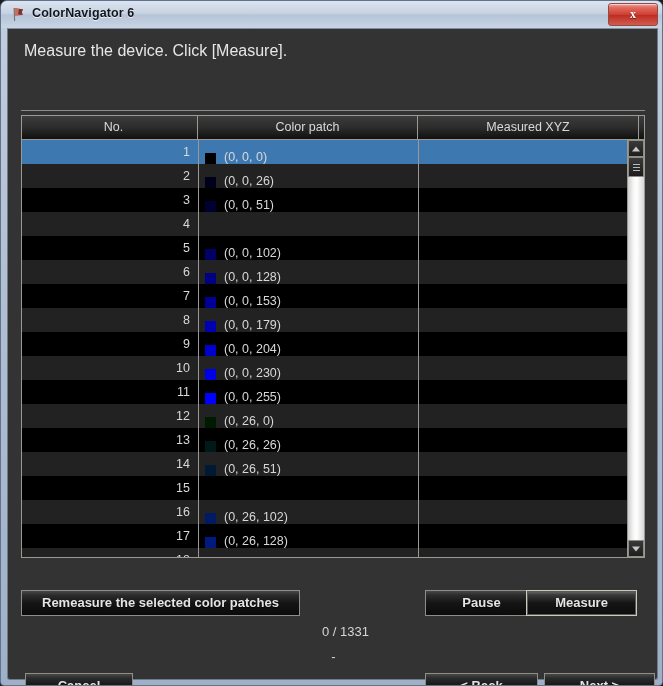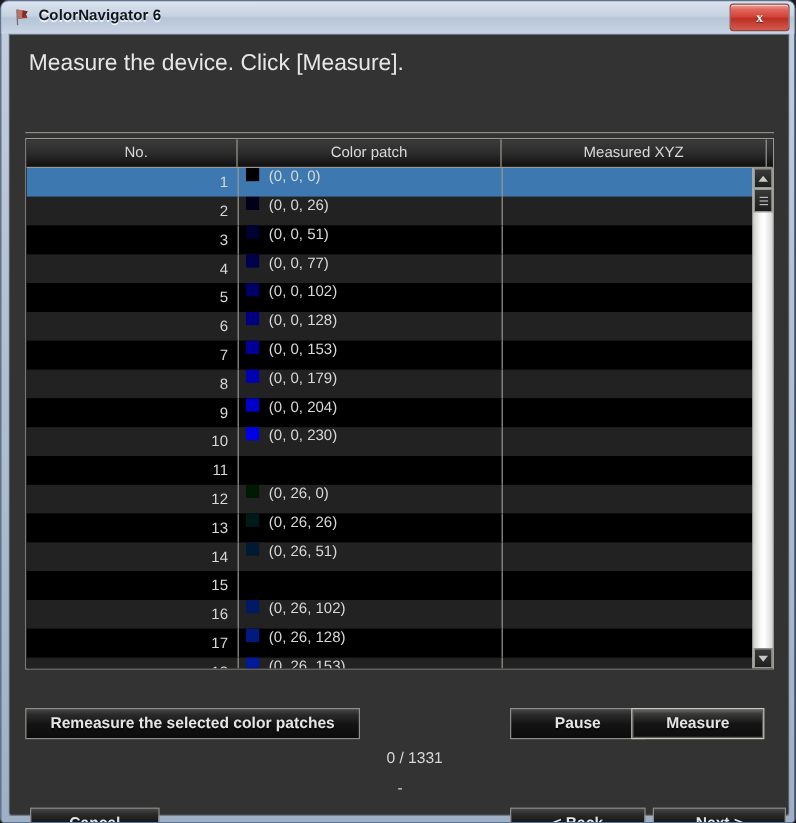--- a/index.html
+++ b/index.html
@@ -83,21 +83,21 @@
     box-sizing: border-box;
     background: #333333;
     border: 1px solid #6d7c8d;
     border-top: 1px solid #808f9f;
     border-radius: 0 0 3px 3px;
   }
 
   #instruction {
     position: absolute;
     left: 16px; top: 13px;
-    font-size: 19px;
+    font-size: 16px;
     color: #e6e6e6;
     white-space: nowrap;
   }
 
   #divider {
     position: absolute;
     left: 13px; top: 81px;
     width: 624px;
     height: 0;
     border-top: 1px solid #8c8c84;
@@ -179,21 +179,21 @@
     left: 396px; top: 0;
     width: 1px; height: 24px;
     background: #9a9a92;
   }
   .cell-patch {
     position: absolute;
     left: 177px; top: 0;
     width: 219px;
     height: 24px;
     display: flex;
-    align-items: flex-start;
+    align-items: flex-end;
   }
   .swatch {
     width: 11px;
     height: 11px;
     margin-left: 6px;
     flex: 0 0 auto;
     border: 0;
   }
   .patch-label {
     margin-left: 8px;
@@ -377,24 +377,20 @@
             <div class="cell-patch">
               <span class="swatch" style="background: rgb(0, 0, 51);"></span>
               <span class="patch-label">(0, 0, 51)</span>
             </div>
             <div class="col-sep2"></div>
             <div class="cell-xyz"></div>
           </div>
           <div class="row alt">
             <div class="cell-no">4</div>
             <div class="col-sep"></div>
-            <div class="cell-patch">
-              <span class="swatch" style="background: rgb(0, 0, 77);"></span>
-              <span class="patch-label">(0, 0, 77)</span>
-            </div>
             <div class="col-sep2"></div>
             <div class="cell-xyz"></div>
           </div>
           <div class="row">
             <div class="cell-no">5</div>
             <div class="col-sep"></div>
             <div class="cell-patch">
               <span class="swatch" style="background: rgb(0, 0, 102);"></span>
               <span class="patch-label">(0, 0, 102)</span>
             </div>
@@ -447,20 +443,24 @@
             <div class="cell-patch">
               <span class="swatch" style="background: rgb(0, 0, 230);"></span>
               <span class="patch-label">(0, 0, 230)</span>
             </div>
             <div class="col-sep2"></div>
             <div class="cell-xyz"></div>
           </div>
           <div class="row">
             <div class="cell-no">11</div>
             <div class="col-sep"></div>
+            <div class="cell-patch">
+              <span class="swatch" style="background: rgb(0, 0, 255);"></span>
+              <span class="patch-label">(0, 0, 255)</span>
+            </div>
             <div class="col-sep2"></div>
             <div class="cell-xyz"></div>
           </div>
           <div class="row alt">
             <div class="cell-no">12</div>
             <div class="col-sep"></div>
             <div class="cell-patch">
               <span class="swatch" style="background: rgb(0, 26, 0);"></span>
               <span class="patch-label">(0, 26, 0)</span>
             </div>

